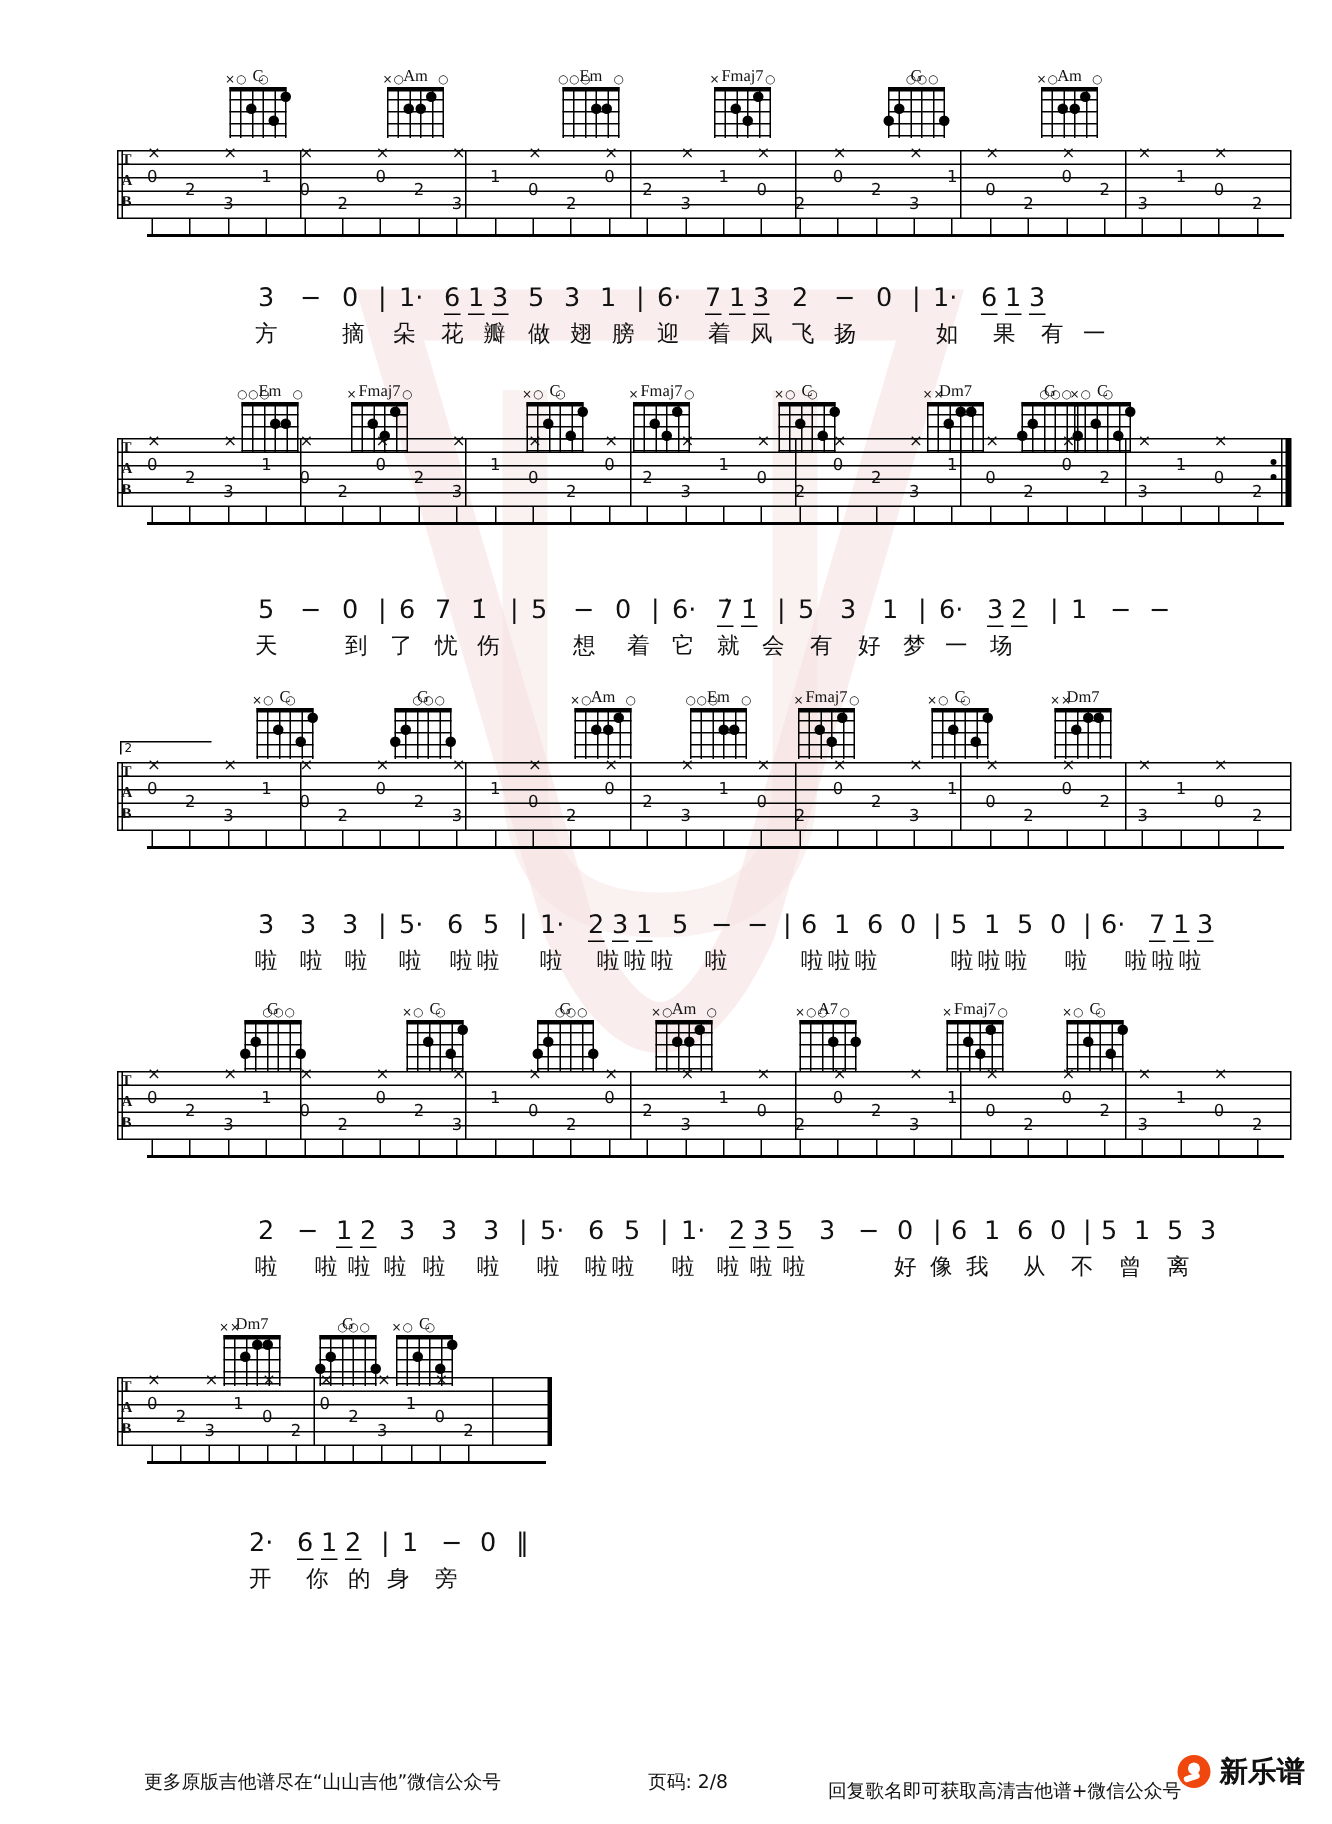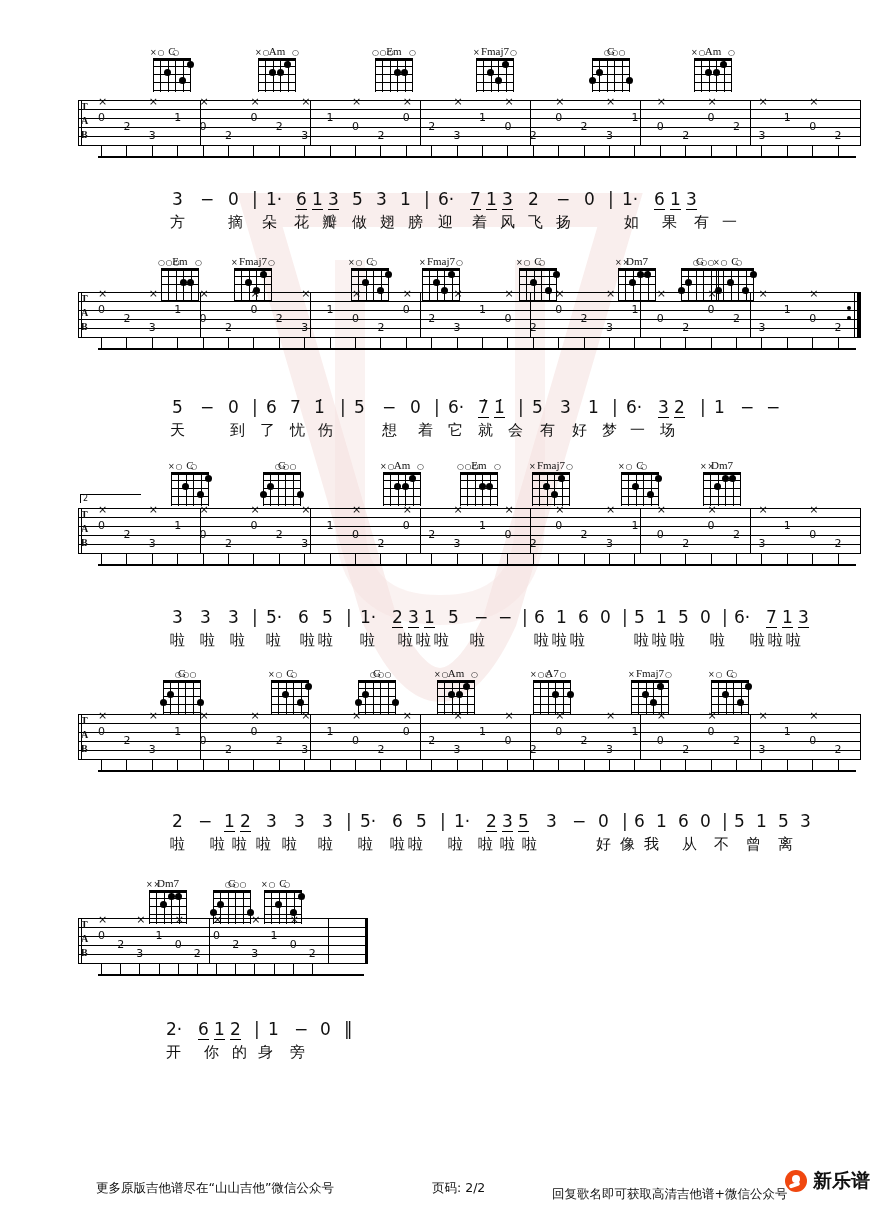--- a/index.html
+++ b/index.html
@@ -1385,19 +1385,19 @@
       <div class="lyr" style="left: 204px; top: 1044px;">你</div>
       <div class="lyr" style="left: 232px; top: 1044px;">的</div>
       <div class="lyr" style="left: 258px; top: 1044px;">身</div>
       <div class="lyr" style="left: 290px; top: 1044px;">旁</div>
     </div>
 
 </div>
 
 <div class="footer">
   <div class="ftxt" style="left:96px;top:18px;">更多原版吉他谱尽在“山山吉他”微信公众号</div>
-  <div class="ftxt" style="left:432px;top:18px;">页码: 2/2</div>
+  <div class="ftxt" style="left:432px;top:18px;">页码: 2/8</div>
   <div class="ftxt" style="left:552px;top:24px;">回复歌名即可获取高清吉他谱+微信公众号</div>
   <div class="logo">
     <div class="mark"></div>
     <div class="ltxt">新乐谱</div>
   </div>
 </div>
 
 </body></html>

